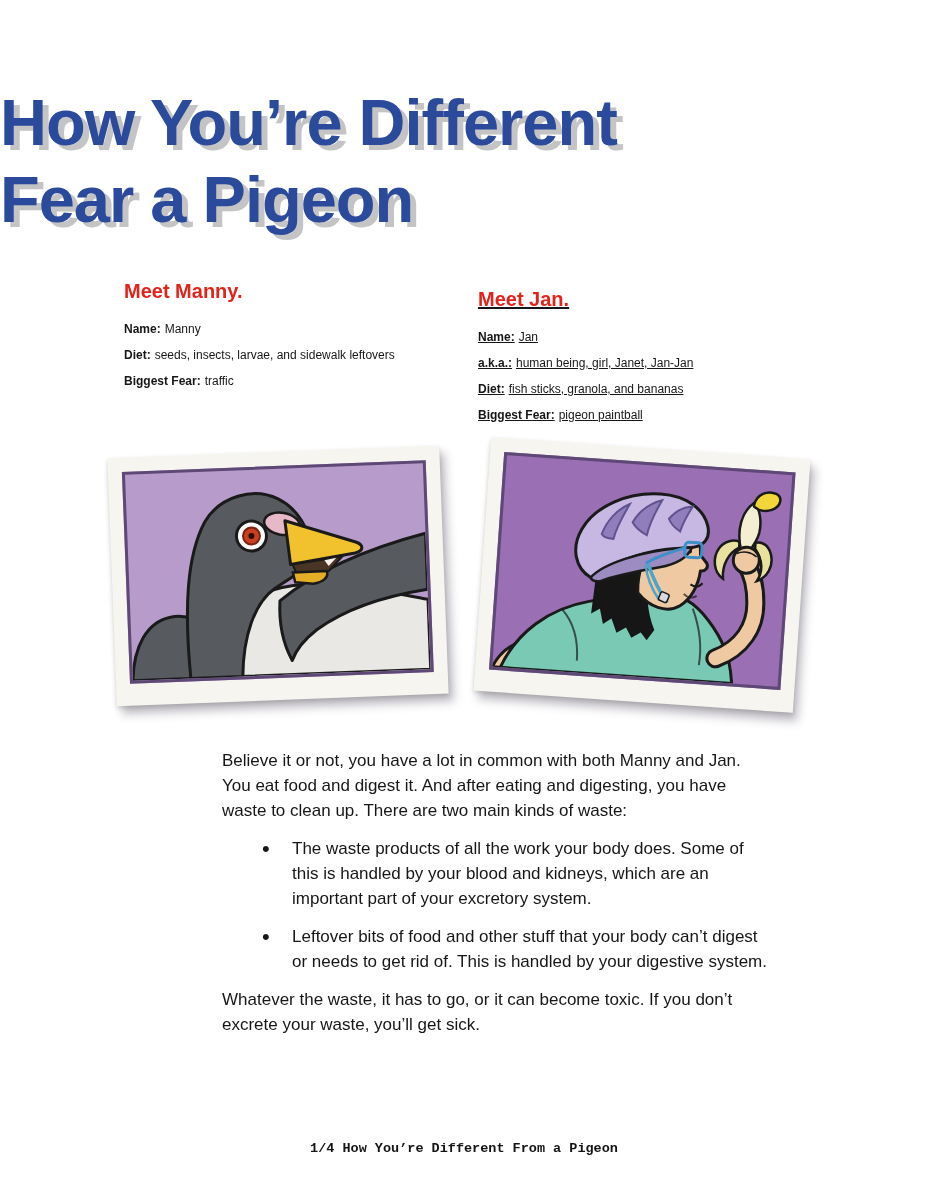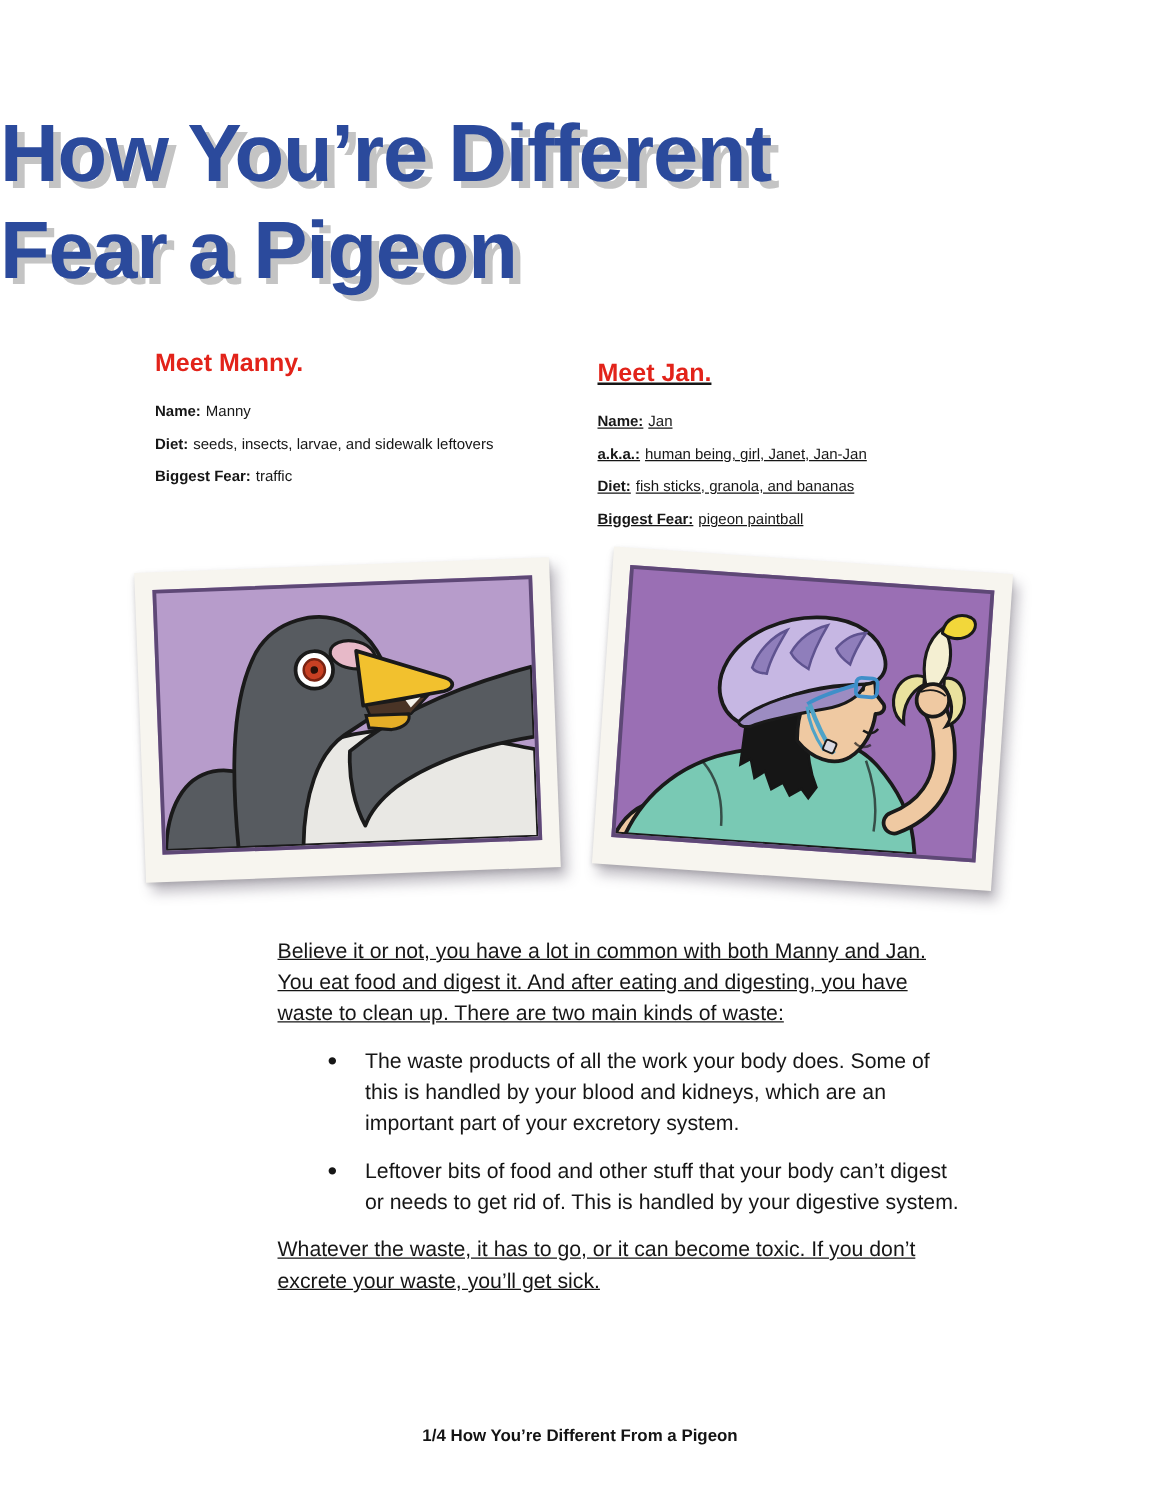--- a/index.html
+++ b/index.html
@@ -31,31 +31,31 @@
     box-shadow:5px 8px 10px rgba(70,60,80,.35),0 2px 4px rgba(0,0,0,.15);
   }
   .photo-inner{border:3px solid #5E4876;overflow:hidden;}
   .photo-inner svg{display:block;}
   .photo-manny{left:112px;top:452px;transform:rotate(-2.2deg);transform-origin:50% 50%;}
   .photo-manny .photo-inner{background:#B79CCB;}
   .photo-jan{left:482px;top:448px;transform:rotate(4deg);transform-origin:50% 50%;}
   .photo-jan .photo-inner{background:#9A6FB4;}
   
   .body-text{position:absolute;left:222px;top:748px;width:548px;font-size:17px;line-height:25px;}
-  .body-text p{margin:0 0 13px 0;text-decoration:underline;}
+  .body-text p{margin:0 0 13px 0;}
   .body-text ul{list-style:none;margin:0;padding:0;}
   .body-text li{position:relative;padding-left:70px;margin:0 0 13px 0;}
   .body-text li::before{
     content:"\2022";position:absolute;left:40px;top:0;
     font-size:22px;line-height:25px;color:#161616;
   }
   
   .footer{
     position:absolute;top:1141px;left:0;width:100%;text-align:center;
-    font-size:13.5px;font-weight:bold;color:#141414;
+    font-size:13.5px;font-weight:bold;color:#141414;font-family:Liberation Mono, monospace;
   }
 </style>
 </head>
 <body>
 
 <div class="page">
 
   <div class="title">
     <div>How You’re Different</div>
     <div>Fear a Pigeon</div>

